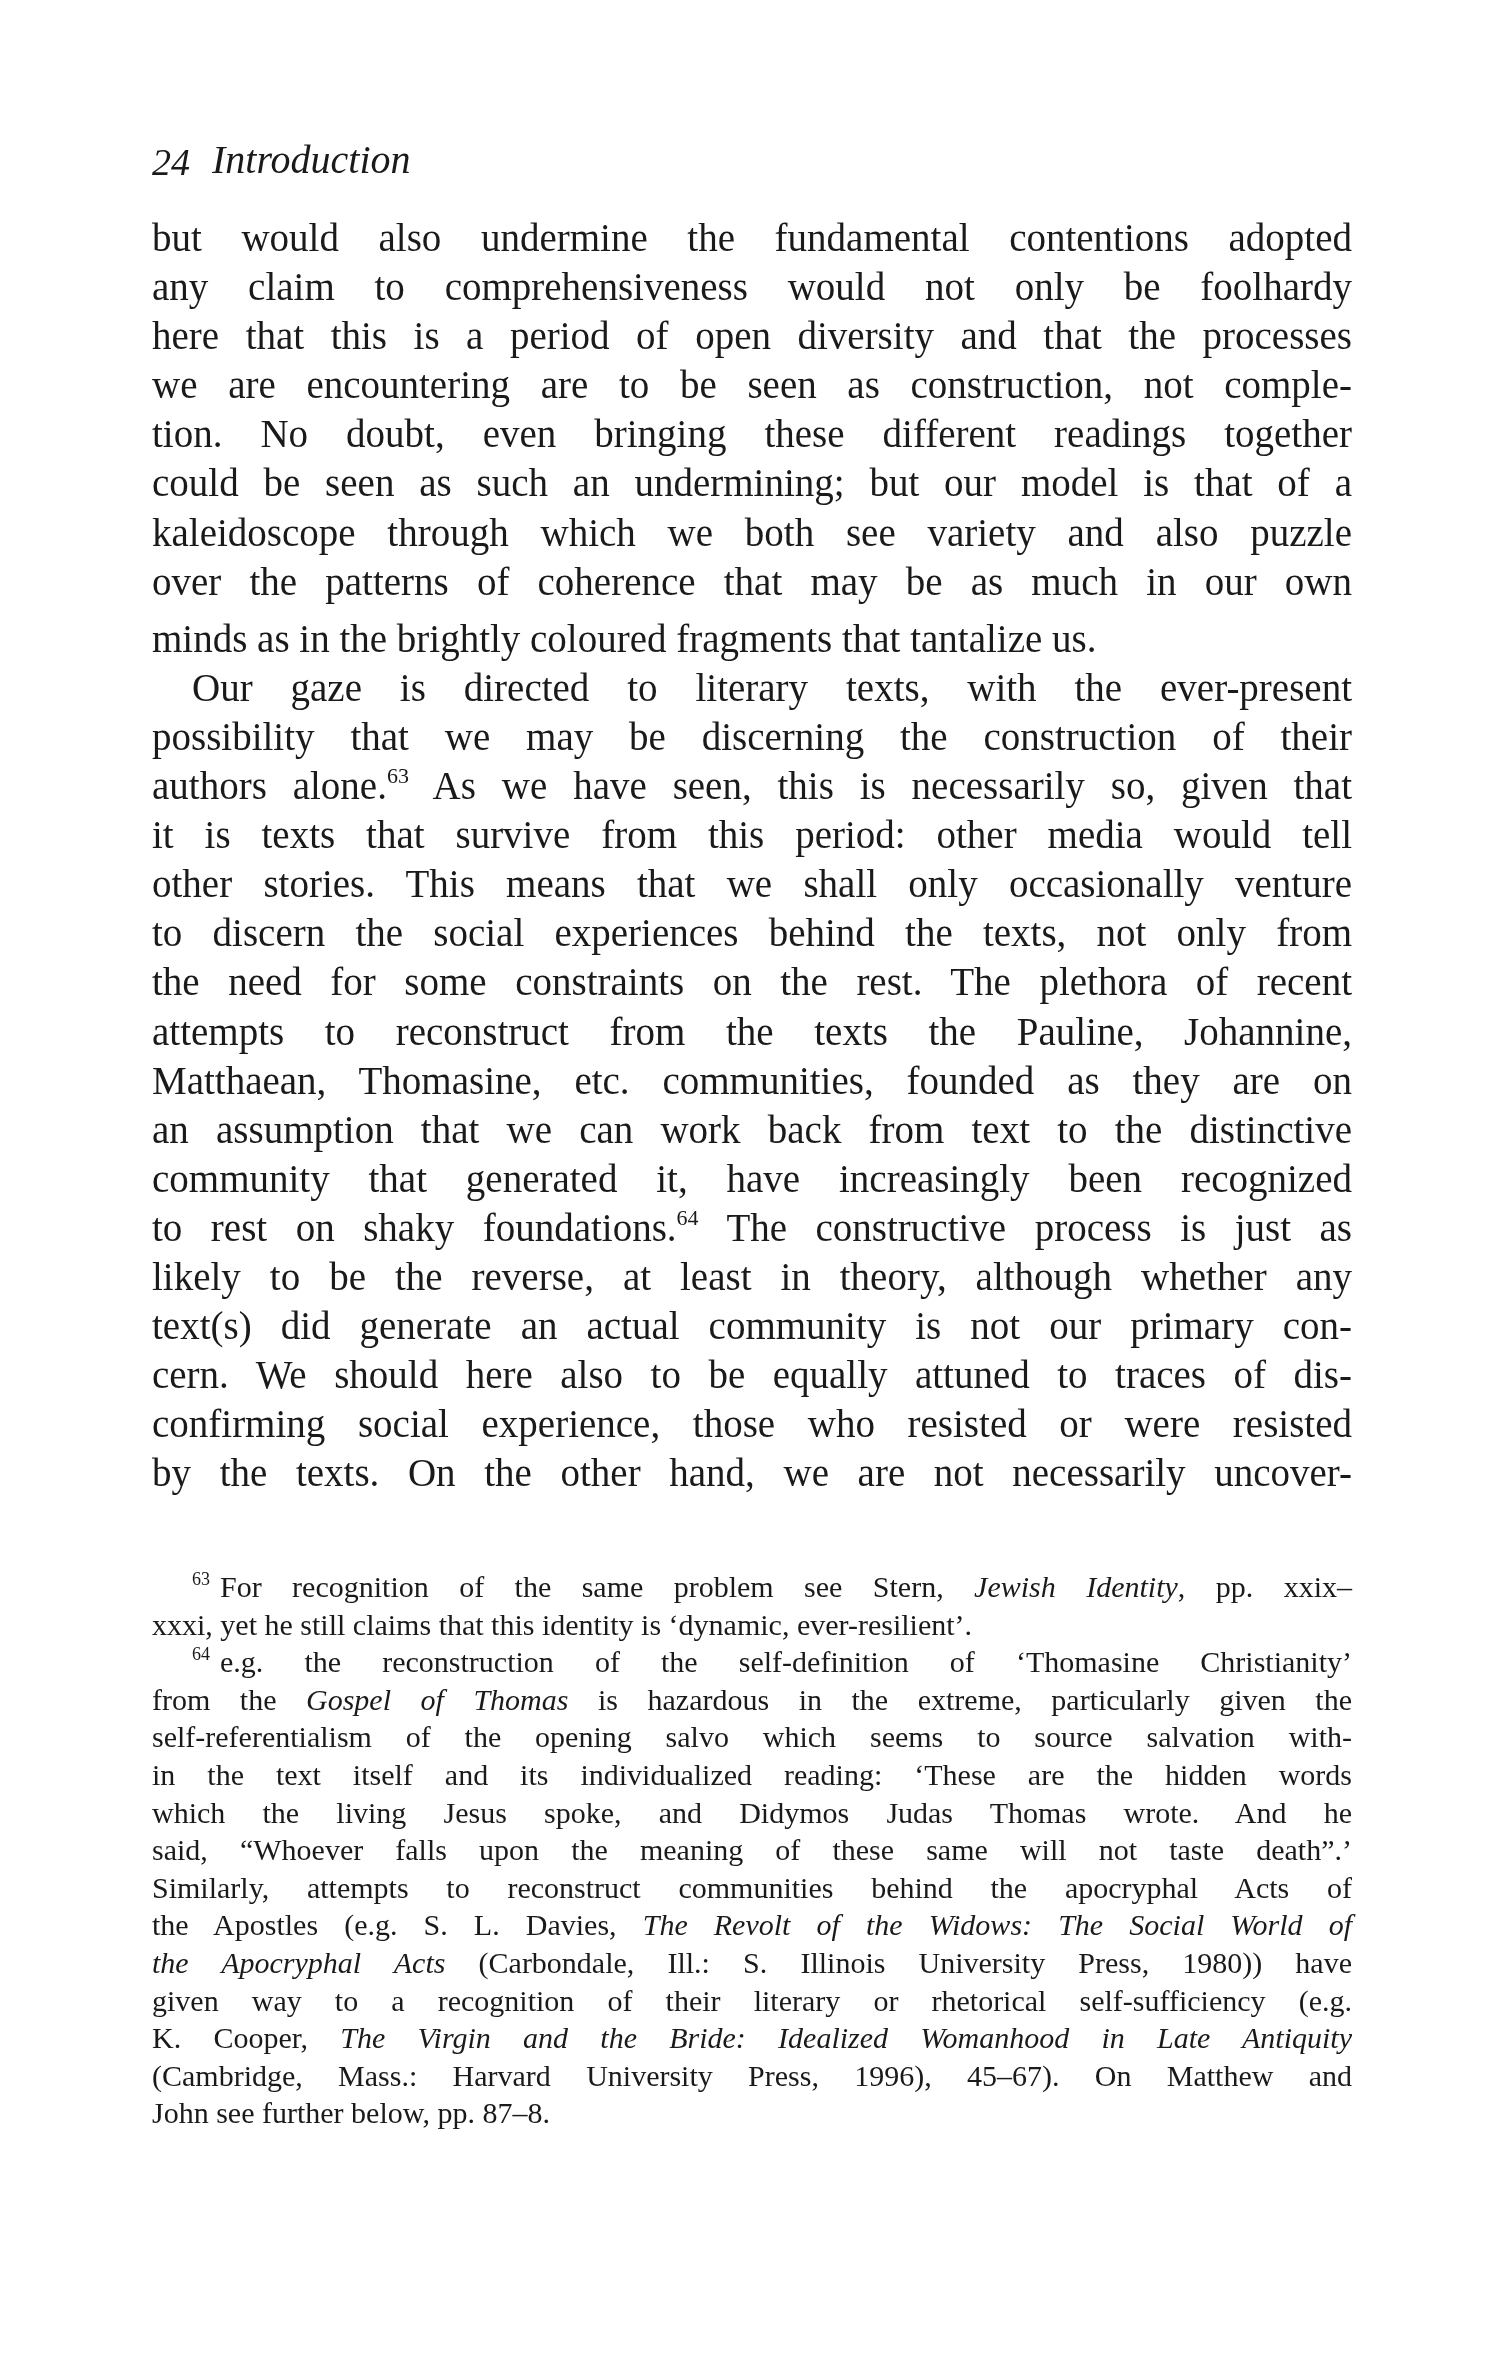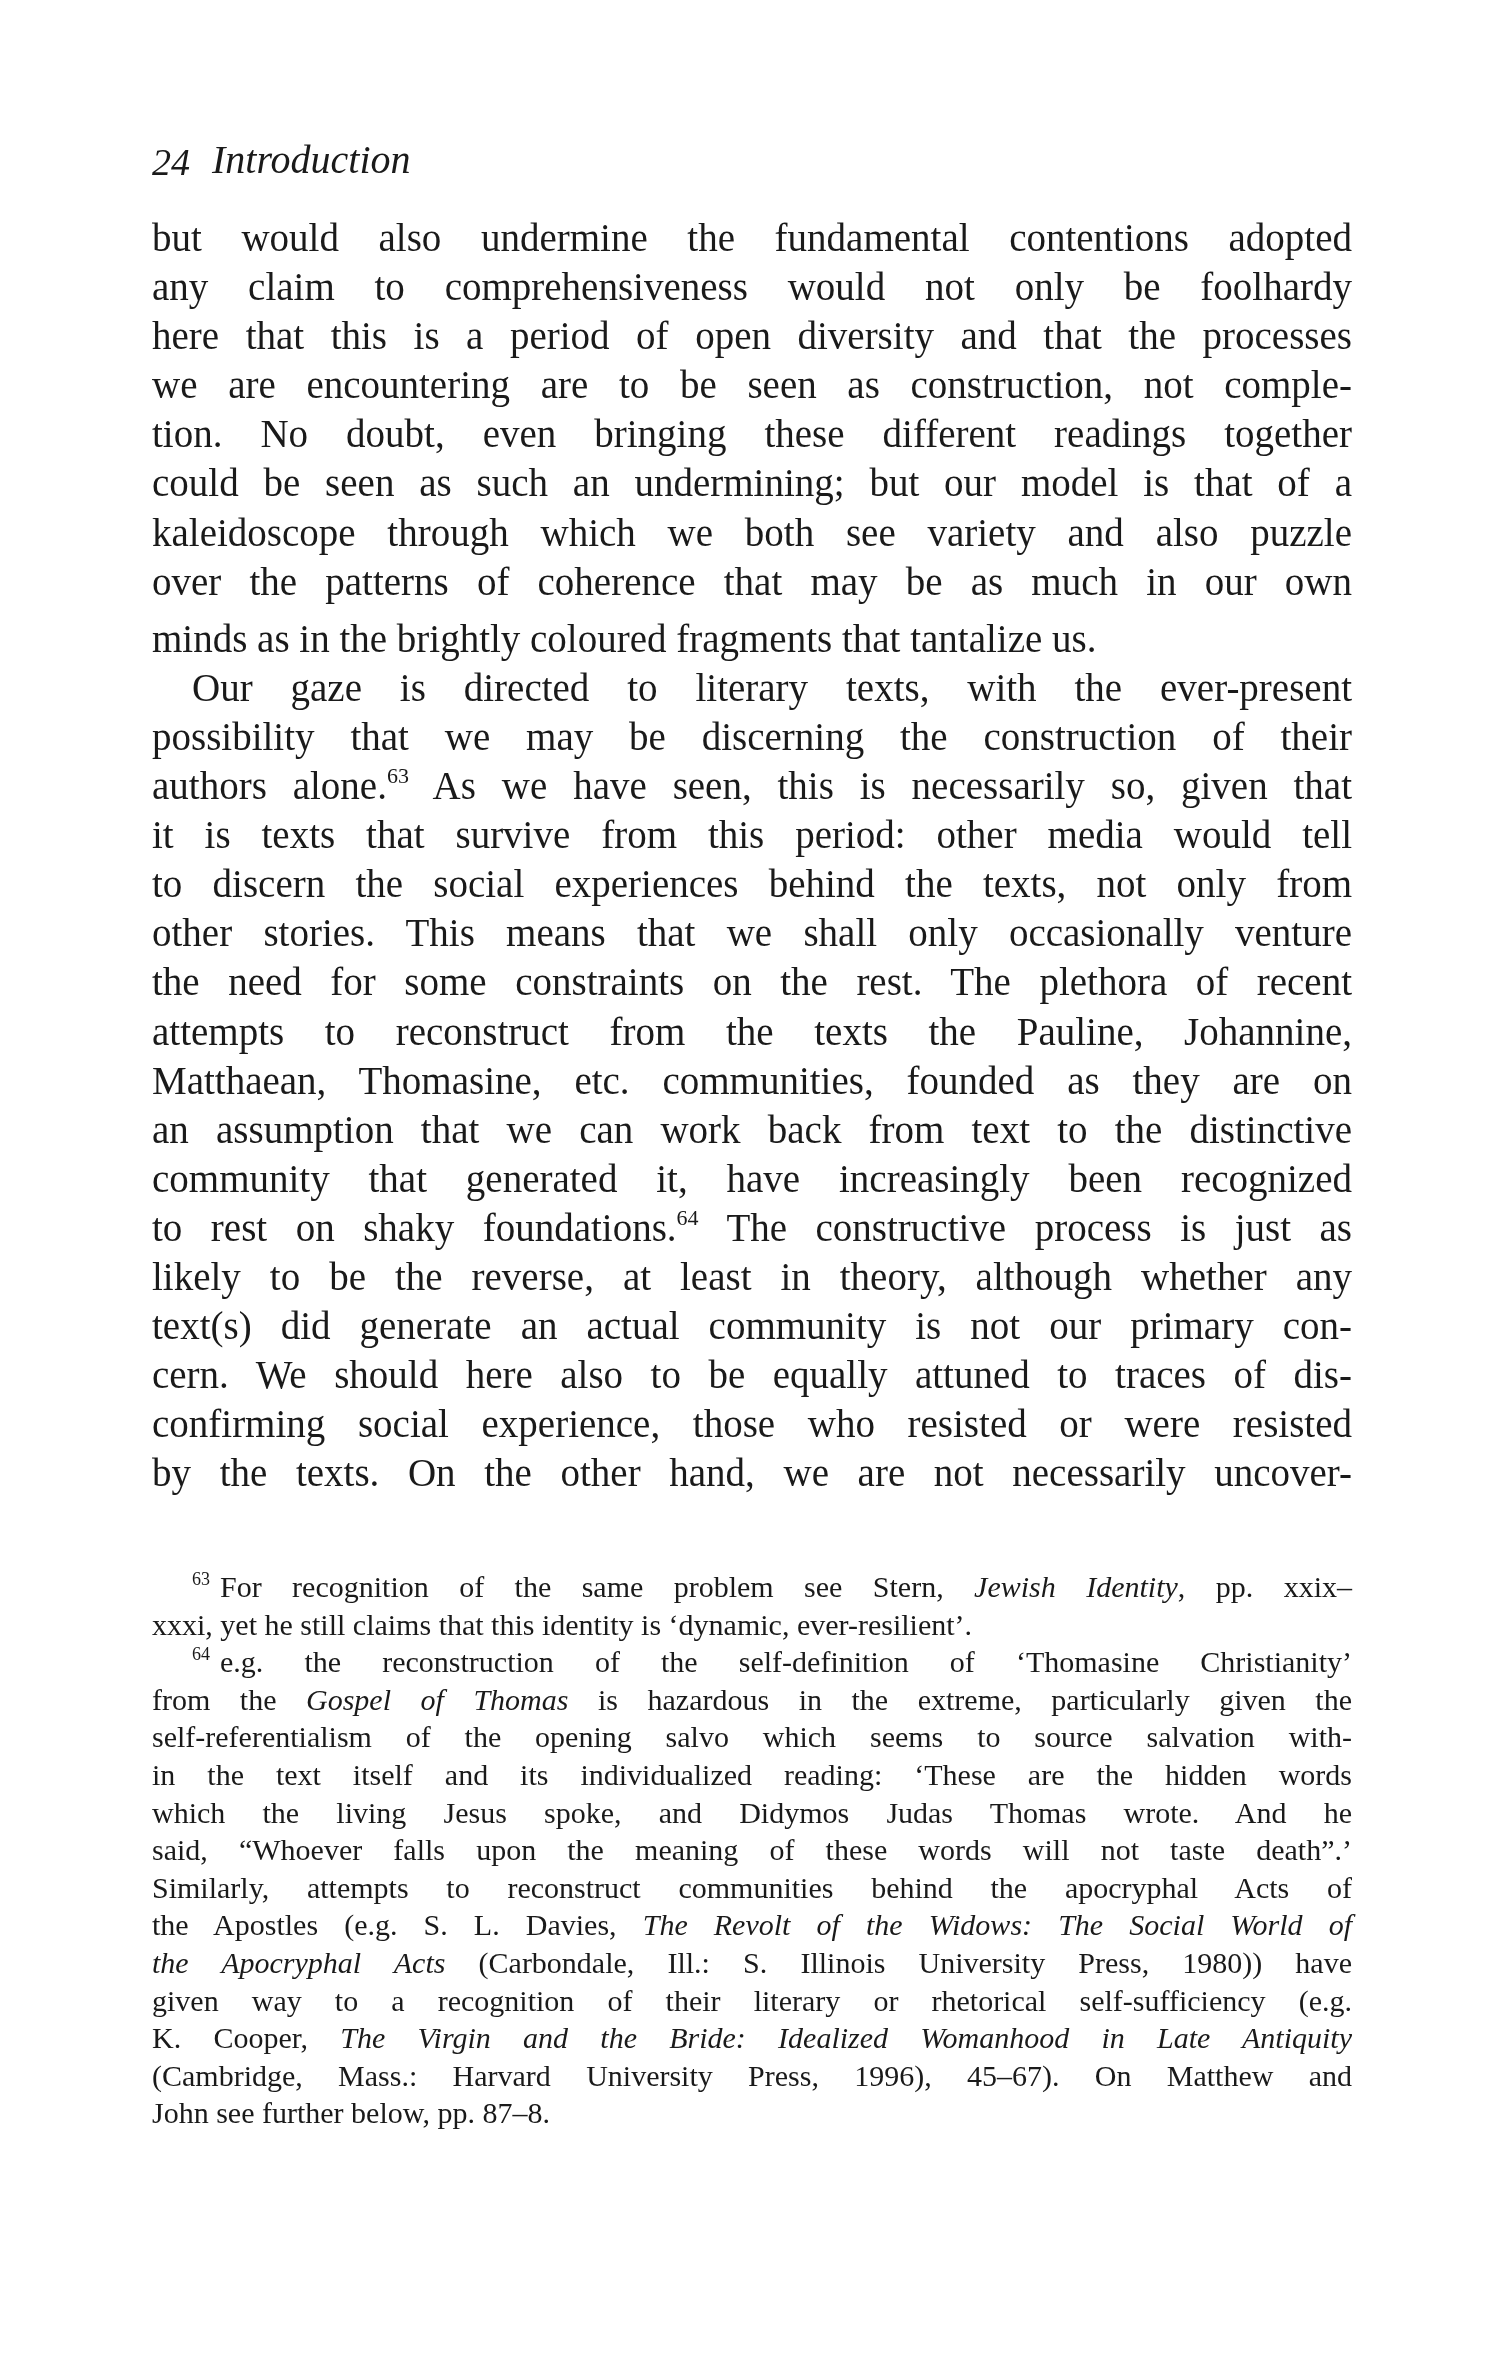--- a/index.html
+++ b/index.html
@@ -122,22 +122,22 @@
     <span class="line">tion. No doubt, even bringing these different readings together</span>
     <span class="line">could be seen as such an undermining; but our model is that of a</span>
     <span class="line">kaleidoscope through which we both see variety and also puzzle</span>
     <span class="line">over the patterns of coherence that may be as much in our own</span>
     <span class="line last">minds as in the brightly coloured fragments that tantalize us.</span>
 
     <span class="line indent">Our gaze is directed to literary texts, with the ever-present</span>
     <span class="line">possibility that we may be discerning the construction of their</span>
     <span class="line"><span>authors alone.</span><sup class="fnref">63</sup> <span>As we have seen, this is necessarily so, given that</span></span>
     <span class="line">it is texts that survive from this period: other media would tell</span>
+    <span class="line">other stories. This means that we shall only occasionally venture</span>
     <span class="line">to discern the social experiences behind the texts, not only from</span>
-    <span class="line">other stories. This means that we shall only occasionally venture</span>
     <span class="line">the need for some constraints on the rest. The plethora of recent</span>
     <span class="line">attempts to reconstruct from the texts the Pauline, Johannine,</span>
     <span class="line">Matthaean, Thomasine, etc. communities, founded as they are on</span>
     <span class="line">an assumption that we can work back from text to the distinctive</span>
     <span class="line">community that generated it, have increasingly been recognized</span>
     <span class="line"><span>to rest on shaky foundations.</span><sup class="fnref">64</sup> <span>The constructive process is just as</span></span>
     <span class="line">likely to be the reverse, at least in theory, although whether any</span>
     <span class="line">text(s) did generate an actual community is not our primary con-</span>
     <span class="line">cern. We should here also to be equally attuned to traces of dis-</span>
     <span class="line">confirming social experience, those who resisted or were resisted</span>
@@ -147,21 +147,21 @@
   <div class="footnotes">
 
     <span class="fline indent"><span class="fnmark">63</span><span>For recognition of the same problem see Stern, </span><i>Jewish Identity</i><span>, pp. xxix–</span></span>
     <span class="fline last">xxxi, yet he still claims that this identity is ‘dynamic, ever-resilient’.</span>
 
     <span class="fline indent"><span class="fnmark">64</span><span>e.g. the reconstruction of the self-definition of ‘Thomasine Christianity’</span></span>
     <span class="fline"><span>from the </span><i>Gospel of Thomas</i><span> is hazardous in the extreme, particularly given the</span></span>
     <span class="fline">self-referentialism of the opening salvo which seems to source salvation with-</span>
     <span class="fline">in the text itself and its individualized reading: ‘These are the hidden words</span>
     <span class="fline">which the living Jesus spoke, and Didymos Judas Thomas wrote. And he</span>
-    <span class="fline">said, “Whoever falls upon the meaning of these words will not taste death”.’</span>
+    <span class="fline">said, “Whoever falls upon the meaning of these same will not taste death”.’</span>
     <span class="fline">Similarly, attempts to reconstruct communities behind the apocryphal Acts of</span>
     <span class="fline"><span>the Apostles (e.g. S. L. Davies, </span><i>The Revolt of the Widows: The Social World of</i></span>
     <span class="fline"><i>the Apocryphal Acts</i><span> (Carbondale, Ill.: S. Illinois University Press, 1980)) have</span></span>
     <span class="fline">given way to a recognition of their literary or rhetorical self-sufficiency (e.g.</span>
     <span class="fline"><span>K. Cooper, </span><i>The Virgin and the Bride: Idealized Womanhood in Late Antiquity</i></span>
     <span class="fline">(Cambridge, Mass.: Harvard University Press, 1996), 45–67). On Matthew and</span>
     <span class="fline last">John see further below, pp. 87–8.</span>
   </div>
 
 </div>

